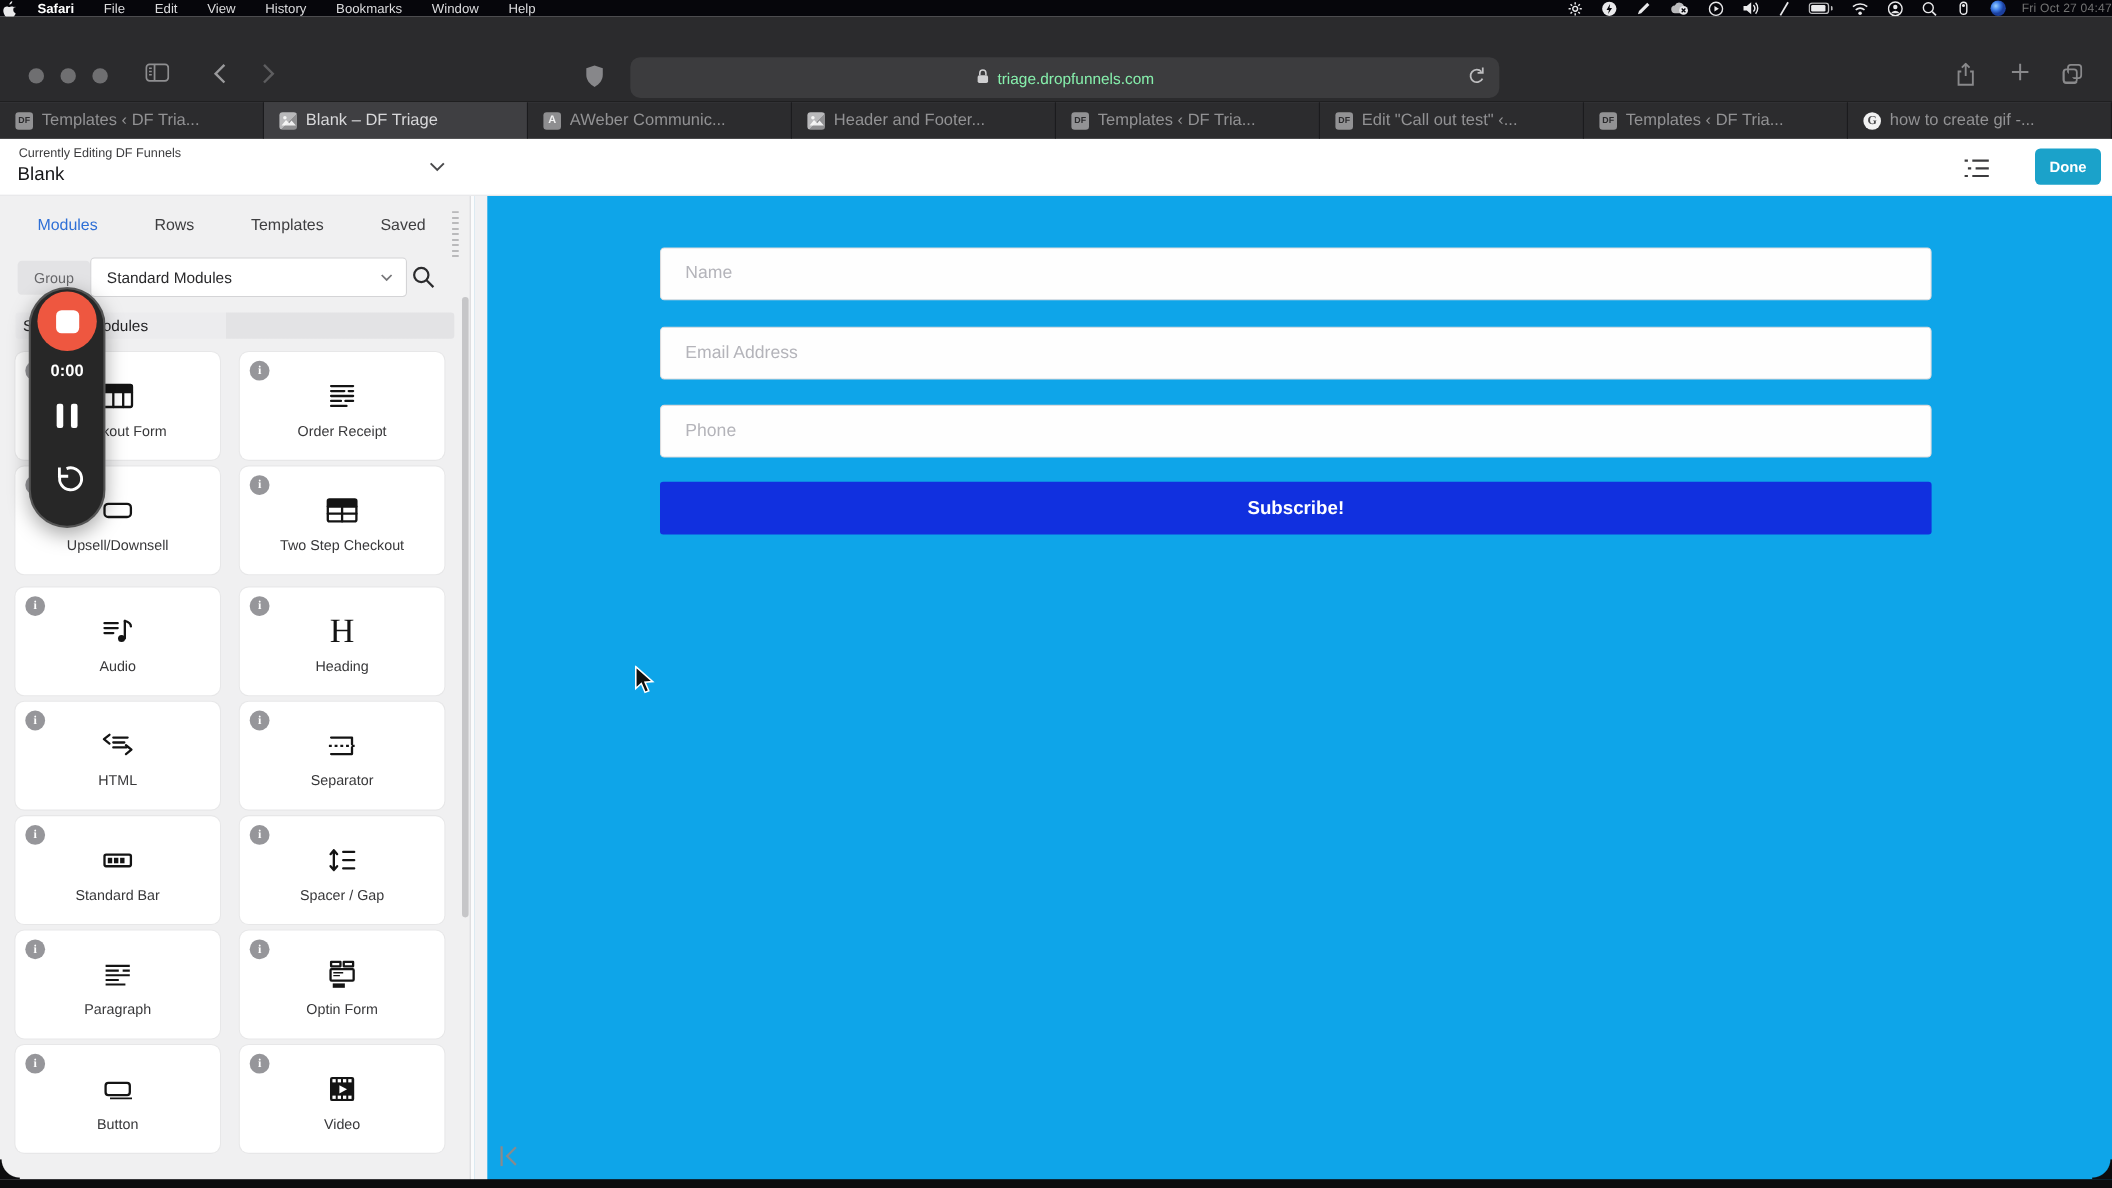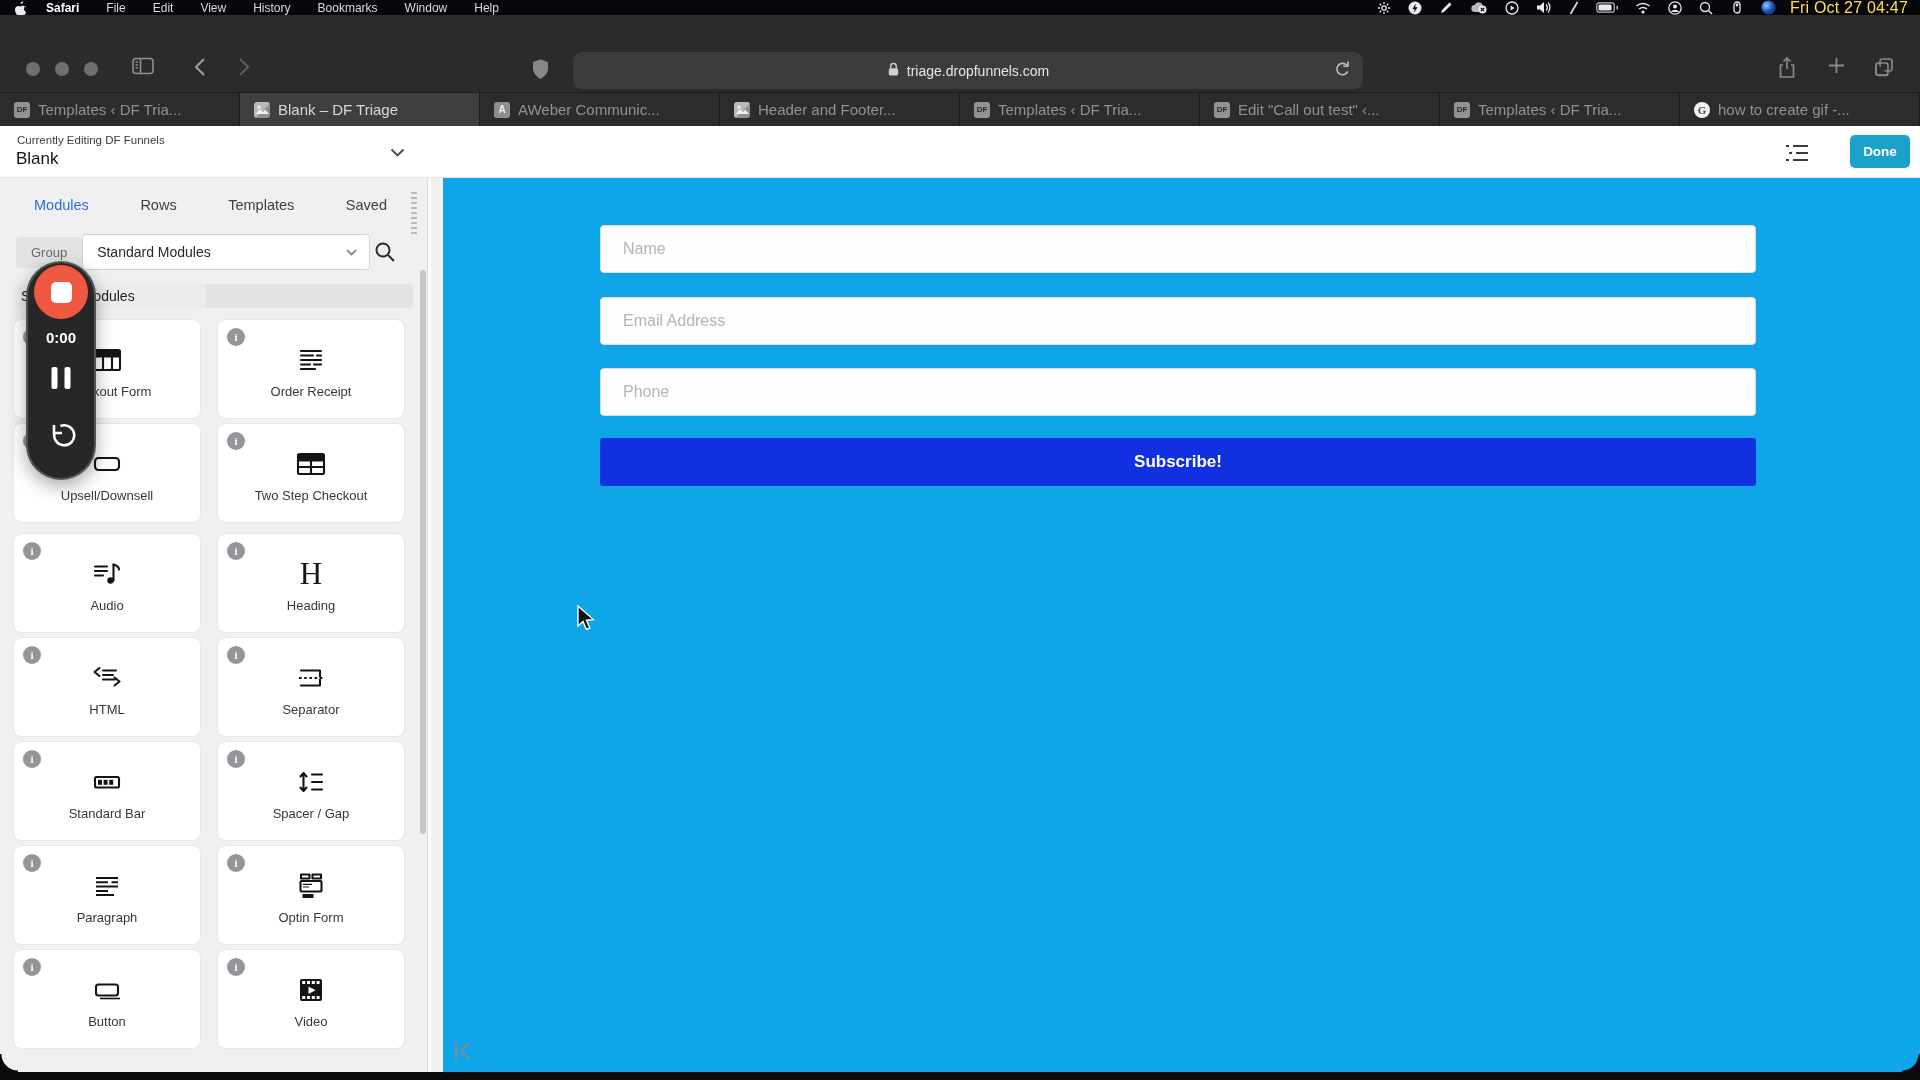--- a/index.html
+++ b/index.html
@@ -3,39 +3,39 @@
 <meta charset="utf-8">
 <style>
   * { margin:0; padding:0; box-sizing:border-box; }
   html,body { width:1920px; height:1080px; background:#000; }
   .screen { position:relative; width:1920px; height:1080px; overflow:hidden;
     background:#fbfbfc; font-family:"Liberation Sans","DejaVu Sans",sans-serif; }
 
   
   .menubar { position:absolute; left:0; top:0; width:1920px; height:15px;
     background:#06060b; display:flex; align-items:center; color:#e8e8ea;
-    font-size:12px; padding:0 12px; z-index:50; }
+    font-size:12px; padding:0 0; z-index:50; }
   .menubar .apple { width:16px; display:flex; justify-content:center; margin-right:18px; }
   .menu-items { display:flex; gap:27px; }
   .menu-item { color:#dcdcde; }
   .menu-item.first { font-weight:bold; color:#fff; }
   .menubar .spacer { flex:1; }
   .status-icons { display:flex; gap:17px; align-items:center; margin-right:14px; }
   .status-icon { display:flex; align-items:center; }
-  .clock { color:#fde047; font-size:16px; letter-spacing:.2px; white-space:nowrap; }
+  .clock { color:#737373; font-size:11px; letter-spacing:.2px; white-space:nowrap; }
 
   
   .toolbar { position:absolute; left:0; top:15px; width:1920px; height:78px;
     background:#2b2b2d; border-bottom:1px solid #1d1d1f; z-index:40; }
   .traffic { position:absolute; top:47px; display:flex; gap:15px; left:26px; }
   .light { width:14px; height:14px; border-radius:50%; background:#6f6f71; }
   .tb-icon { position:absolute; top:42px; display:flex; align-items:center; justify-content:center; }
   .urlbar { position:absolute; left:573px; top:37px; width:790px; height:37px;
     background:#3c3c3e; border-radius:9px; display:flex; align-items:center;
-    justify-content:center; color:#e5e5e5; font-size:14px; gap:7px; }
+    justify-content:center; color:#86efac; font-size:14px; gap:7px; }
   .urlbar .reload { position:absolute; right:12px; top:8px; }
 
   
   .tabstrip { position:absolute; left:0; top:93px; width:1920px; height:33px;
     background:#222224; display:flex; z-index:40; }
   .tab { width:240px; height:33px; background:#2c2c2e; border-right:1px solid #1b1b1d;
     display:flex; align-items:center; padding:0 10px 0 14px; gap:8px; overflow:hidden; }
   .tab.active { background:#3f3f42; }
   .tab-label { color:#929294; font-size:15px; white-space:nowrap; overflow:hidden; }
   .tab.active .tab-label { color:#d8d8da; }

